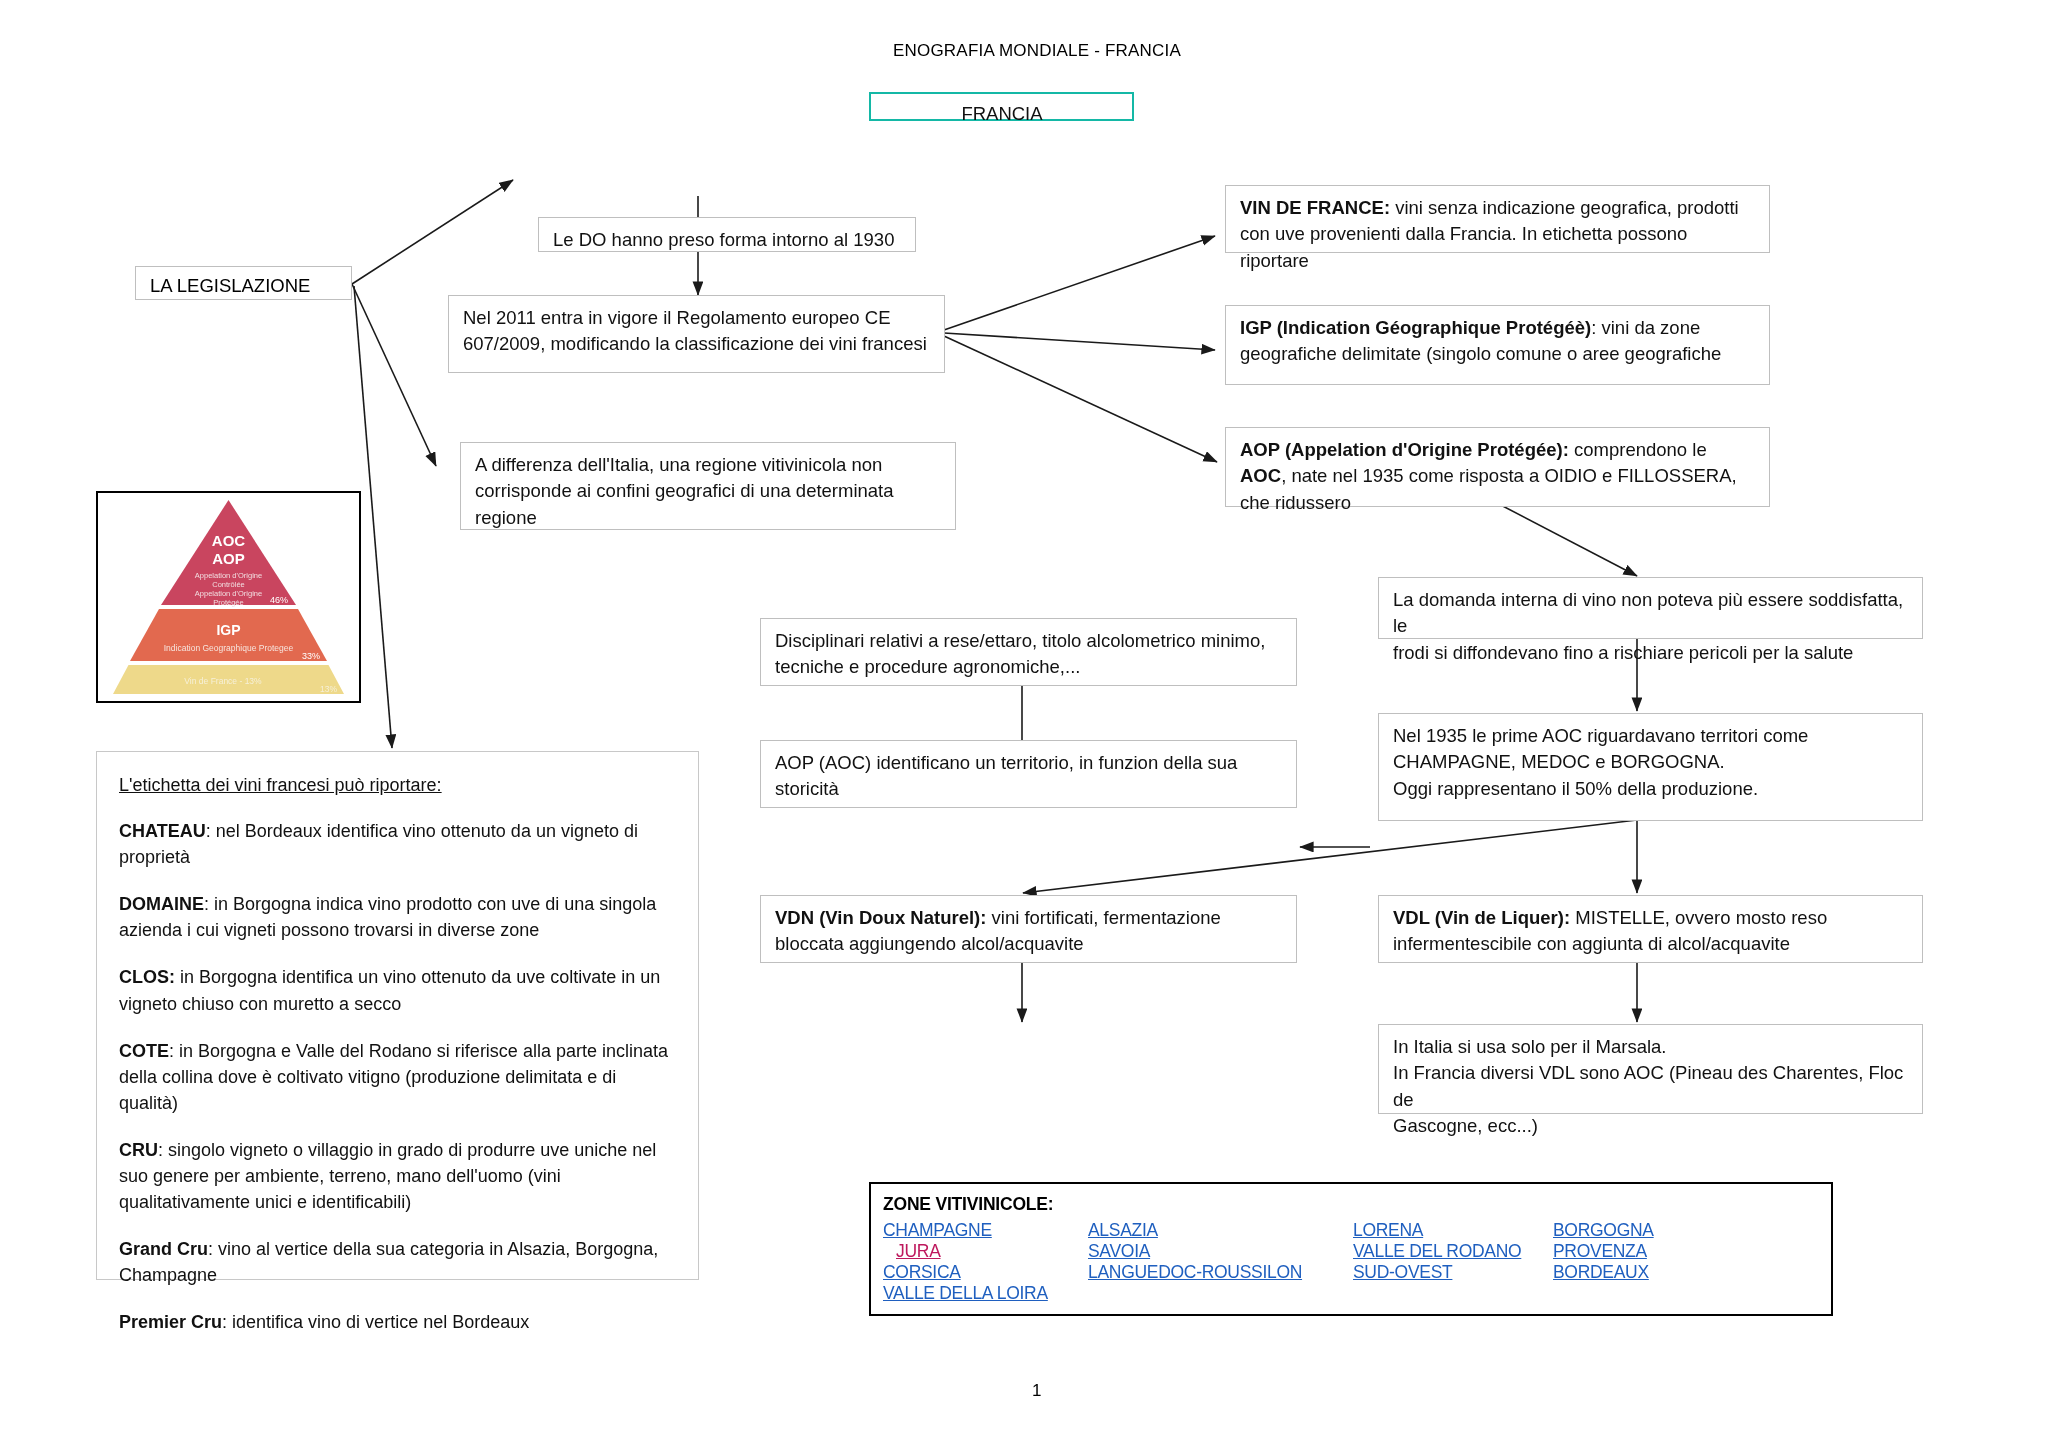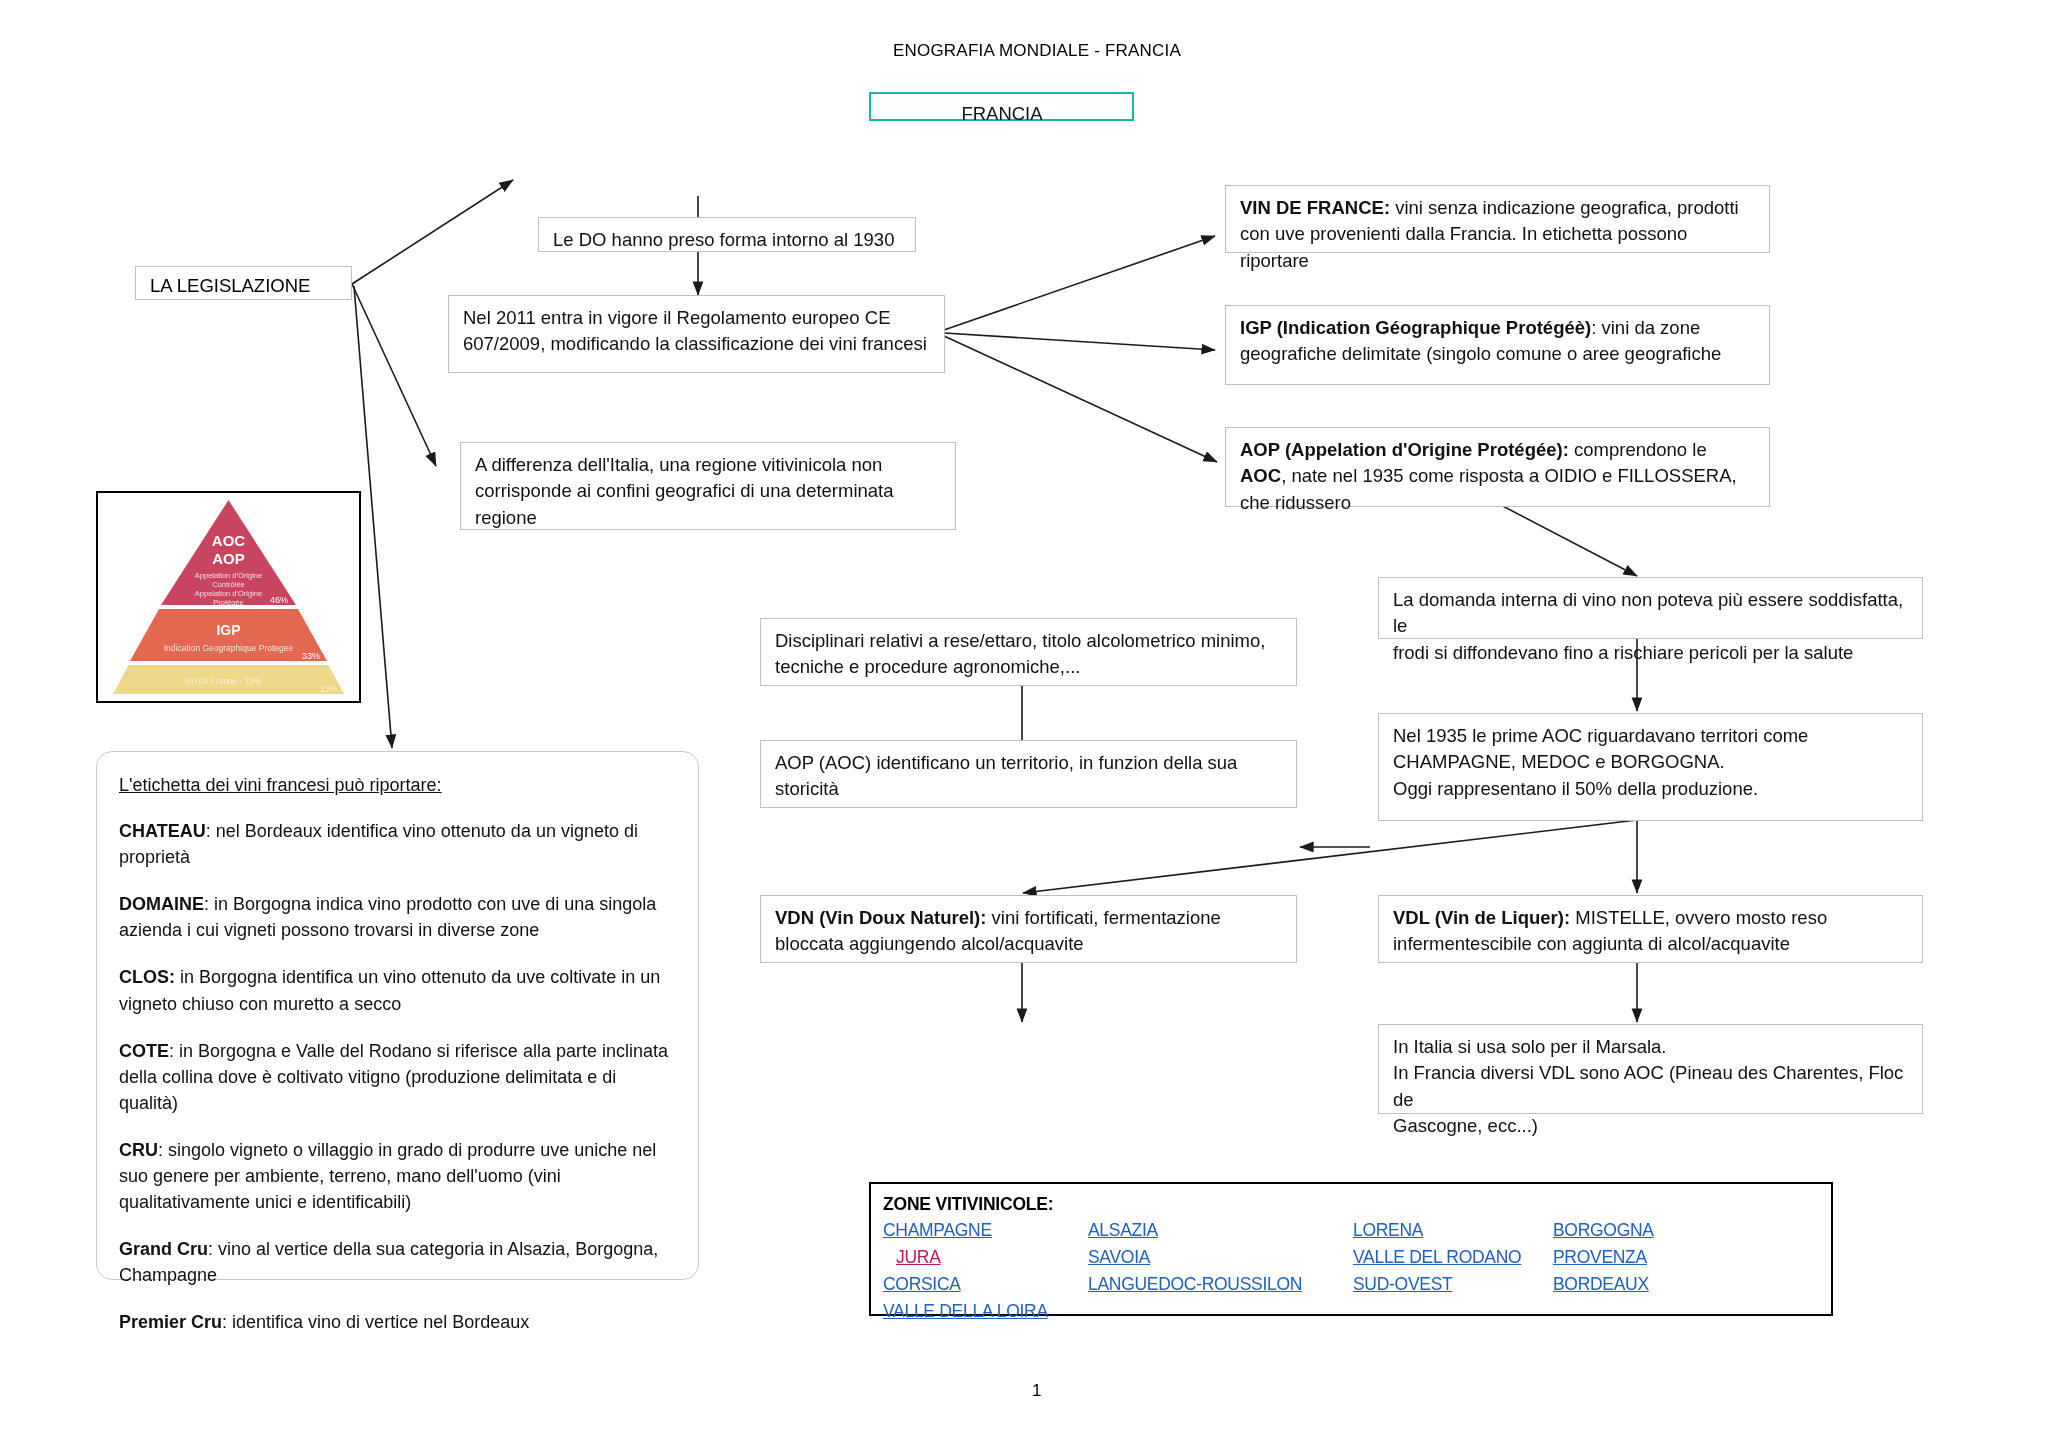--- a/index.html
+++ b/index.html
@@ -99,21 +99,21 @@
   }
   .zones-title {
     font-weight: bold;
     font-size: 17.5px;
     margin-bottom: 5px;
     letter-spacing: -0.2px;
   }
   .zones-grid {
     display: grid;
     grid-template-columns: 205px 265px 200px auto;
-    row-gap: 6px;
+    row-gap: 0;
   }
   .zone-link {
     color: #1F5FBF;
     text-decoration: underline;
     font-size: 17.5px;
     letter-spacing: -0.3px;
     width: fit-content;
     cursor: pointer;
   }
   .zone-empty { visibility: hidden; }
@@ -249,21 +249,21 @@
         <text x="130.5" y="142" text-anchor="middle" fill="#ffffff" font-family="Liberation Sans, sans-serif" font-size="14" font-weight="bold">IGP</text>
         <text x="130.5" y="158" text-anchor="middle" fill="#f7e4dd" font-family="Liberation Sans, sans-serif" font-size="8.5">Indication Geographique Protegee</text>
         <text x="222" y="166" text-anchor="end" fill="#ffffff" font-family="Liberation Sans, sans-serif" font-size="9">33%</text>
 
         <text x="125" y="191" text-anchor="middle" fill="#f6f0d8" font-family="Liberation Sans, sans-serif" font-size="8.5">Vin de France - 13%</text>
         <text x="239" y="199" text-anchor="end" fill="#f6f0d8" font-family="Liberation Sans, sans-serif" font-size="8.5">13%</text>
       </svg>
     </div>
   </div>
 
-  <div class="abs glossary" style="left:96px; top:751px; width:603px; height:529px;border-radius:16px;">
+  <div class="abs glossary" style="left:96px; top:751px; width:603px; height:529px;">
     <div class="head">L'etichetta dei vini francesi può riportare:</div>
     <div id="glossary-entries">
         <p><b>CHATEAU</b><span>: nel Bordeaux identifica vino ottenuto da un vigneto di proprietà</span></p>
         <p><b>DOMAINE</b><span>: in Borgogna indica vino prodotto con uve di una singola azienda i cui vigneti possono trovarsi in diverse zone</span></p>
         <p><b>CLOS:</b><span> in Borgogna identifica un vino ottenuto da uve coltivate in un vigneto chiuso con muretto a secco</span></p>
         <p><b>COTE</b><span>: in Borgogna e Valle del Rodano si riferisce alla parte inclinata della collina dove è coltivato vitigno (produzione delimitata e di qualità)</span></p>
         <p><b>CRU</b><span>: singolo vigneto o villaggio in grado di produrre uve uniche nel suo genere per ambiente, terreno, mano dell'uomo (vini qualitativamente unici e identificabili)</span></p>
         <p><b>Grand Cru</b><span>:  vino al vertice della sua categoria in Alsazia, Borgogna, Champagne</span></p>
         <p><b>Premier Cru</b><span>: identifica vino di vertice nel Bordeaux</span></p>
       </div>

